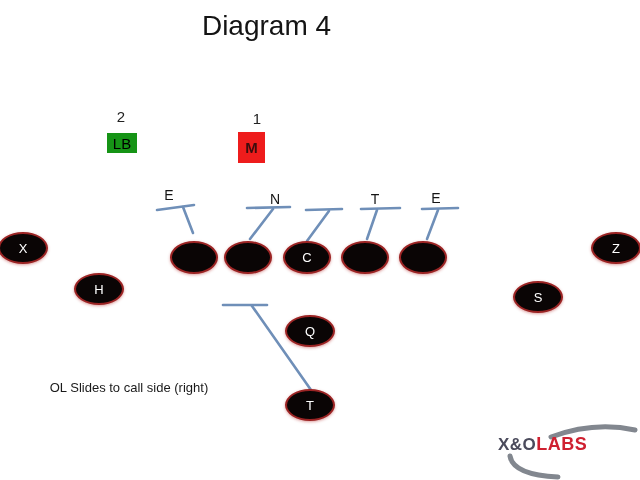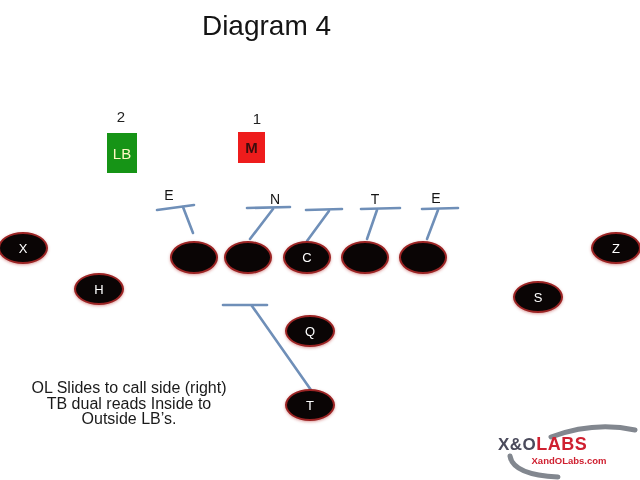--- a/index.html
+++ b/index.html
@@ -7,21 +7,21 @@
     position:relative; width:640px; height:480px; background:#ffffff;
     overflow:hidden; font-family:"Liberation Sans", sans-serif; color:#111;
   }
   .title {position:absolute; top:5px; left:0; width:533px; text-align:center;
           font-size:28px; line-height:42px; color:#141414;}
   .count {position:absolute; transform:translateX(-50%); font-size:15px; color:#222;}
   .count.lb {left:121px; top:108px;}
   .count.mike {left:257px; top:110px;}
   .sq {position:absolute; display:flex; align-items:center; justify-content:center;
        font-size:15px; box-sizing:border-box;}
-  .sq.green {left:107px; top:133px; width:30px; height:40px; background:var(--lb_green); color:#fef9c3;}
+  .sq.green {left:107px; top:133px; width:30px; height:20px; background:var(--lb_green); color:#000000;}
   .sq.red   {left:238px; top:132px; width:27px; height:31px; background:var(--m_red);  color:#3c0d0d; font-weight:600;}
   .dlabel {position:absolute; transform:translateX(-50%); font-size:14px; color:#141414;}
   .dlabel.e1 {left:169px; top:187px;}
   .dlabel.n  {left:275px; top:191px;}
   .dlabel.t  {left:375px; top:191px;}
   .dlabel.e2 {left:436px; top:190px;}
   .lines {position:absolute; left:0; top:0; pointer-events:none;}
   .bline {stroke:var(--line_blue); stroke-width:2.6; stroke-linecap:round; fill:none;}
   .oval {position:absolute; width:50px; height:32px; box-sizing:border-box;
          background:var(--oval_fill); border:2px solid var(--oval_outline);
@@ -30,21 +30,21 @@
          color:#ffffff; font-size:13px;}
   .oval.ol {width:48px; height:33px; top:241px;}
   .ol1 {left:170px;} .ol2 {left:224px;} .ol3 {left:283px;} .ol4 {left:341px;} .ol5 {left:399px;}
   .pX {left:-2px;  top:232px;}
   .pH {left:74px;  top:273px;}
   .pZ {left:591px; top:232px;}
   .pS {left:513px; top:281px;}
   .pQ {left:285px; top:315px;}
   .pT {left:285px; top:389px;}
   .notes {position:absolute; left:18px; top:380px; width:222px; text-align:center;
-          font-size:16px; line-height:15.5px; color:#1a1a1a;}
+          font-size:13px; line-height:15.5px; color:#1a1a1a;}
   .logo {position:absolute; left:498px; top:424px; width:142px; height:56px;}
   .logo-swoosh {position:absolute; left:0; top:0;}
   .swoosh {fill:none; stroke:var(--logo_gray); stroke-width:5; stroke-linecap:round;}
   .logo-text {position:absolute; top:10px; width:100%; 
               font-weight:bold; font-size:17px; letter-spacing:.5px; line-height:20px;}
   .logo-xo {color:var(--logo_navy);}
   .logo-labs {color:var(--logo_red); font-size:18px;}
   .logo-site {position:absolute; top:31px; width:100%; text-align:center;
               font-weight:bold; font-size:9.5px; color:var(--logo_red);}
 </style>
@@ -109,25 +109,23 @@
   </div>
   <div class="oval pQ">
     <span>Q</span>
   </div>
   <div class="oval pT">
     <span>T</span>
   </div>
 
   <div class="notes">
     <div>OL Slides to call side (right)</div>
-    <div>TB dual reads Inside to Outside LB’s.</div>
   </div>
 
   <div class="logo">
     <svg class="logo-swoosh" width="142" height="56" viewBox="0 0 142 56">
       <path class="swoosh" d="M53,13 Q96,-3 137,6"></path>
       <path class="swoosh" d="M12,32 Q15,51 60,53"></path>
     </svg>
     <div class="logo-text"><span class="logo-xo">X&amp;O</span><span class="logo-labs">LABS</span></div>
-    <div class="logo-site">XandOLabs.com</div>
   </div>
 
 </div>
 
 </body></html>

